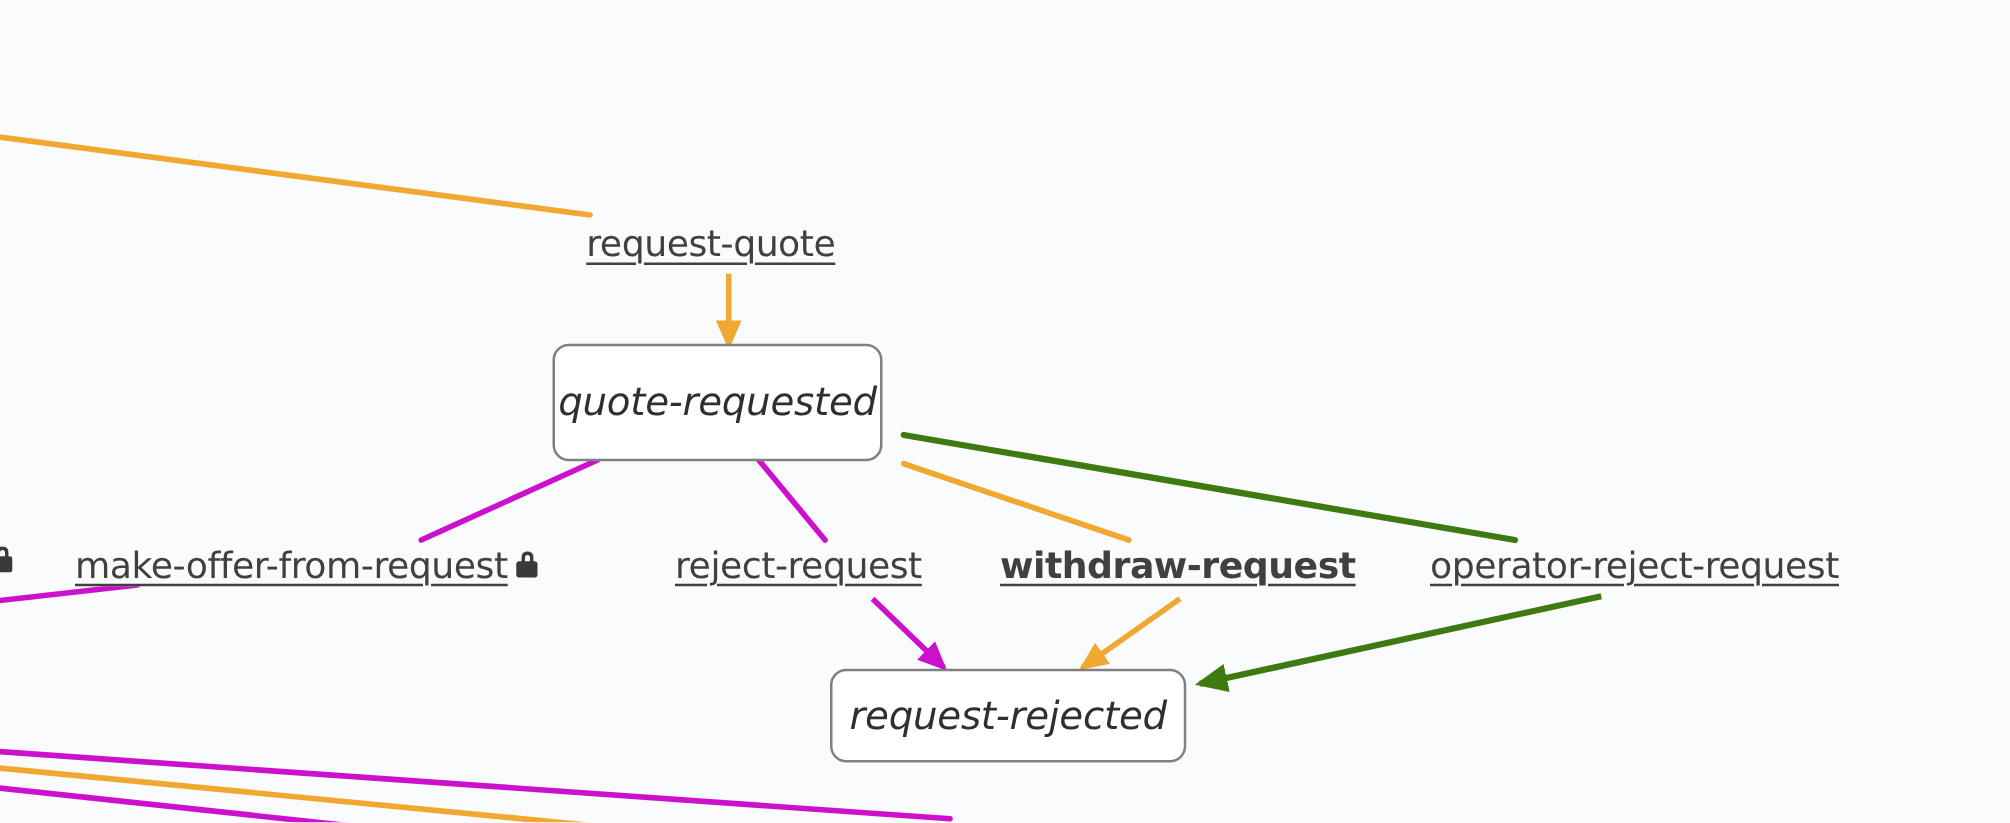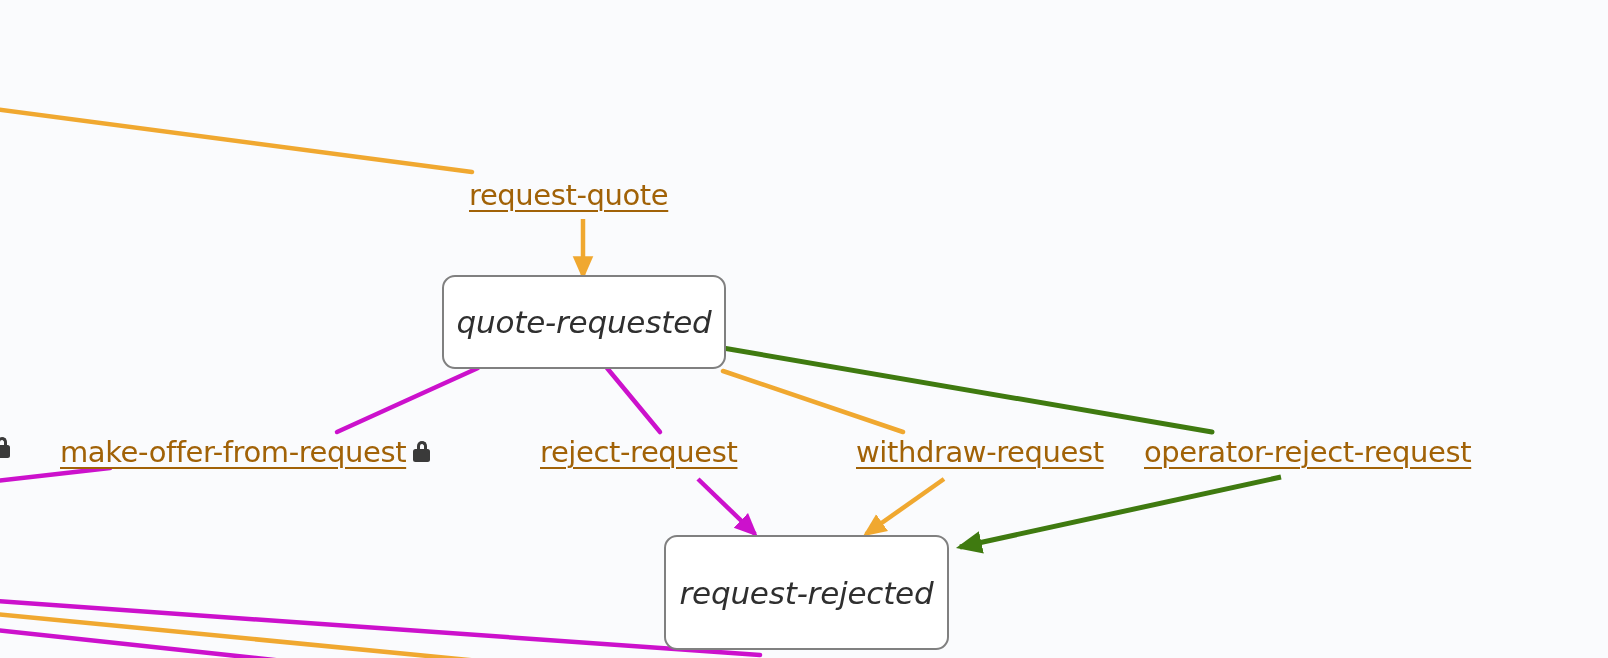--- a/index.html
+++ b/index.html
@@ -37,21 +37,21 @@
     font-style: italic;
     font-size: 31px;
     color: #2f2f2f;
     white-space: nowrap;
     letter-spacing: -0.2px;
   }
   .edge-label {
     position: absolute;
     font-family: "DejaVu Sans", sans-serif;
     font-size: 29px;
-    color: #a16207;
+    color: #404040;
     white-space: nowrap;
     text-decoration: underline;
     text-underline-offset: 5px;
     text-decoration-thickness: 2px;
     background: #fafbfd;
     letter-spacing: -0.4px;
     display: flex;
     align-items: baseline;
     gap: 7px;
   }
@@ -123,25 +123,25 @@
 
     <path d="M 723 348 L 1212 432" stroke="#3f7a10" stroke-width="5" fill="none" stroke-linecap="round"></path>
 
     <path d="M 1281 477 L 960 547" stroke="#3f7a10" stroke-width="5" fill="none" marker-end="url(#arrow-green)"></path>
 
     <path d="M -5 601 L 760 655" stroke="#cc11cc" stroke-width="4.5" fill="none" stroke-linecap="round"></path>
     <path d="M -5 614 L 500 663" stroke="#f0a830" stroke-width="4.5" fill="none" stroke-linecap="round"></path>
     <path d="M -5 630 L 330 666" stroke="#cc11cc" stroke-width="4.5" fill="none" stroke-linecap="round"></path>
   </svg>
 
-  <div class="state-node" style="left:442px; top:275px; width:284px; height:94px;">
+  <div class="state-node" style="left:442px; top:275px; width:264px; height:94px;">
     <span class="state-label">quote-requested</span>
   </div>
 
-  <div class="state-node" style="left:664px; top:535px; width:285px; height:115px;">
+  <div class="state-node" style="left:664px; top:535px; width:285px; height:75px;">
     <span class="state-label">request-rejected</span>
   </div>
 
   <div class="edge-label lock-clip" style="left:-7px; top:437px; background:transparent;">
     <span class="lock-icon">
       <span class="shackle"></span>
         <span class="body"></span>
     </span>
   </div>
 
@@ -154,21 +154,21 @@
     <span class="lock-icon">
       <span class="shackle"></span>
         <span class="body"></span>
     </span>
   </div>
 
   <div class="edge-label" style="left:540px; top:435px;">
     <span>reject-request</span>
   </div>
 
-  <div class="edge-label" style="left:856px; top:435px;">
+  <div class="edge-label" style="left:800px; top:435px;font-weight:bold;">
     <span>withdraw-request</span>
   </div>
 
   <div class="edge-label" style="left:1144px; top:435px;justify-content:center;">
     <span>operator-reject-request</span>
   </div>
 
 </div>
 
 </body></html>

